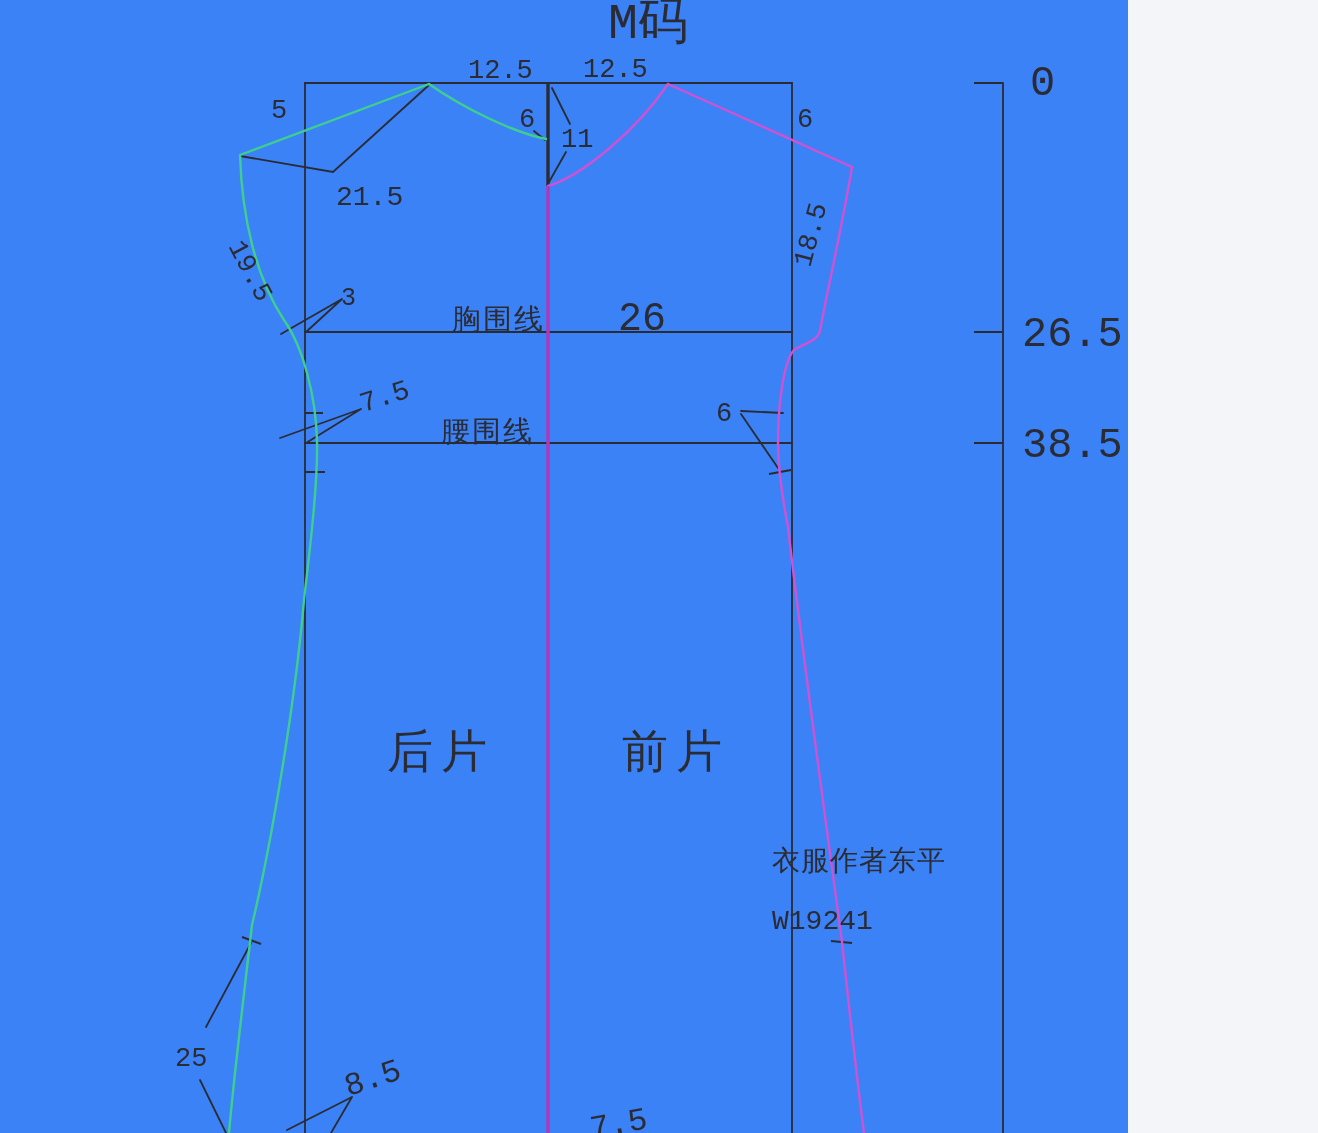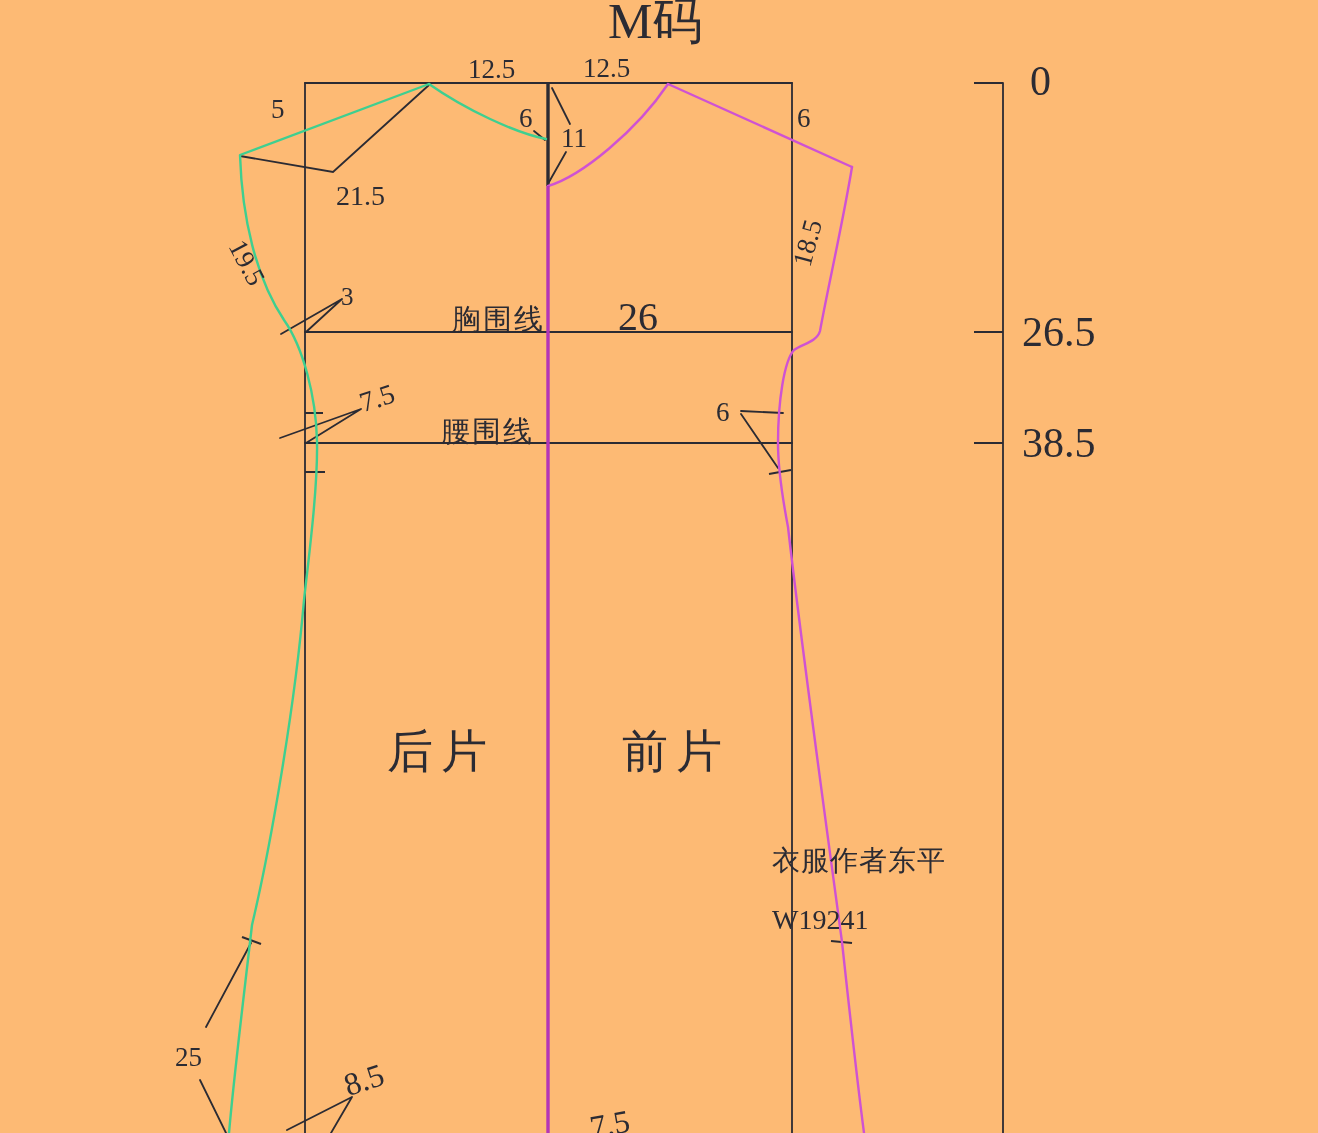--- a/index.html
+++ b/index.html
@@ -1,17 +1,17 @@
 <!DOCTYPE html>
 <html><head>
 <meta charset="utf-8">
 <style>
   html,body{margin:0;padding:0;background:#f3f5f8;}
-  .page{position:relative;width:1318px;height:1133px;background:#fdba74;overflow:hidden;
-        font-family:Liberation Serif, serif;}
+  .page{position:relative;width:1128px;height:1133px;background:#3b82f6;overflow:hidden;
+        font-family:Liberation Mono, monospace;}
   svg{display:block;}
   .blk{stroke:#2b2b33;stroke-width:1.8;fill:none;stroke-linecap:round;}
   .blk-thick{stroke:#2b2b33;stroke-width:3.4;fill:none;}
   .tick{stroke:#2b2b33;stroke-width:2;fill:none;}
   .curve{fill:none;stroke-width:2.4;stroke-linecap:round;stroke-linejoin:round;}
   .center{fill:none;stroke-width:3.4;}
   text{fill:#2b2b33;}
   .t27{font-size:27px;}
   .t25{font-size:25px;}
   .t28{font-size:28px;}

